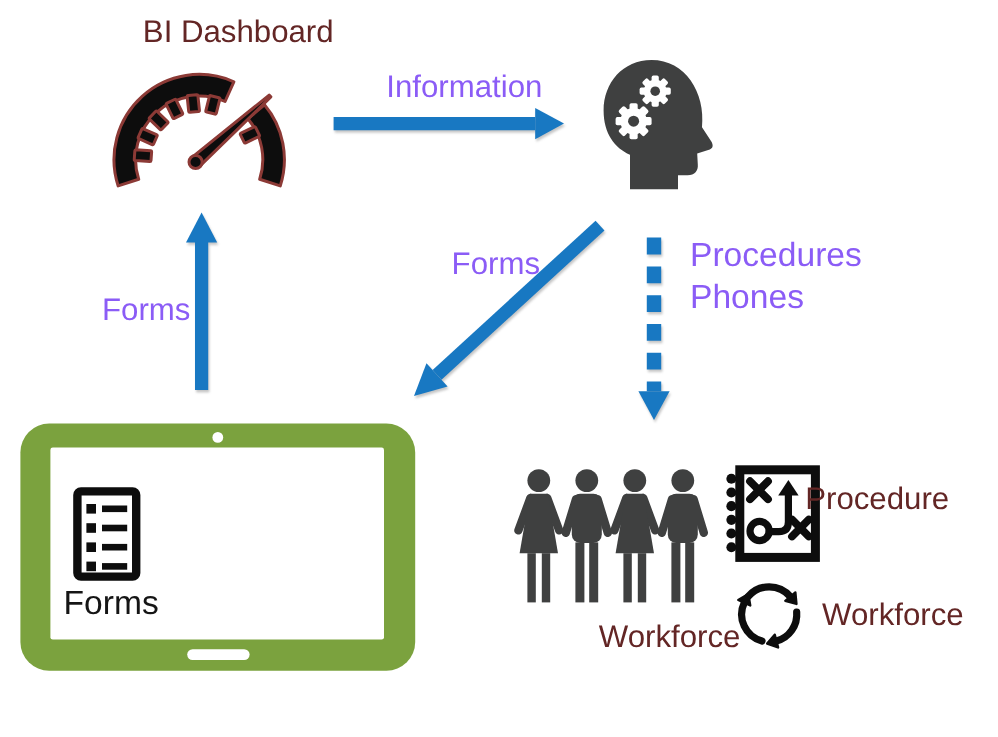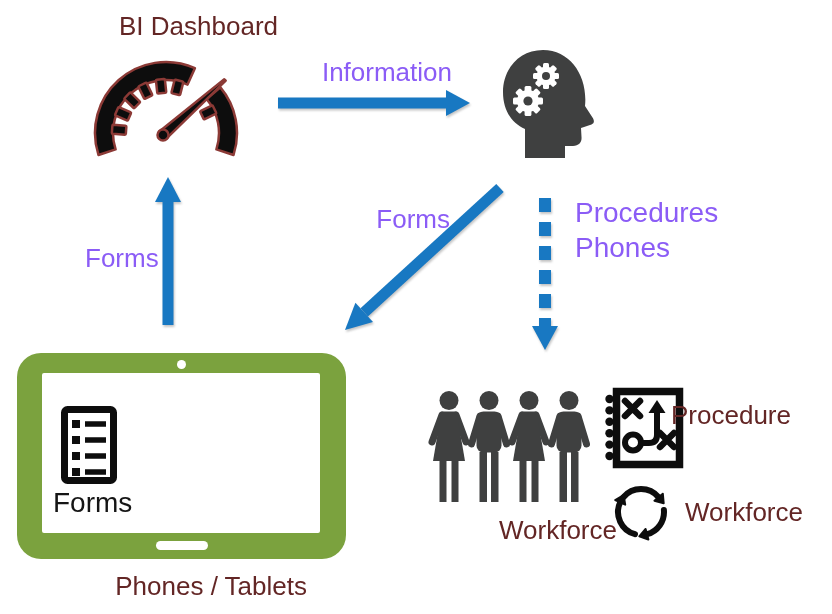--- a/index.html
+++ b/index.html
@@ -122,21 +122,20 @@
         <rect x="25" y="16.25" width="21" height="5.5"></rect>
       <rect x="12" y="31" width="8" height="8"></rect>
         <rect x="25" y="32.25" width="21" height="5.5"></rect>
       <rect x="12" y="47" width="8" height="8"></rect>
         <rect x="25" y="48.25" width="21" height="5.5"></rect>
       <rect x="12" y="63" width="8" height="8"></rect>
         <rect x="25" y="64.25" width="21" height="5.5"></rect>
     </g>
   </svg>
   <div class="abs forms-app-label" style="left:53px;top:487px;">Forms</div>
-  <div class="abs label maroon center" style="left:95px;top:572px;width:212px;">Phones / Tablets</div>
 
   <svg class="abs" style="left:427px;top:390px;" width="165" height="113" viewBox="0 0 165 113">
     <defs>
       <g id="wf-woman" fill="#3F4040">
         <circle cx="22" cy="10.5" r="9.5"></circle>
         <path d="M15,25 L5,52 M29,25 L39,52" stroke="#3F4040" stroke-width="7" stroke-linecap="round" fill="none"></path>
         <path d="M14.5,21.5 L29.5,21.5 L38,71 L6,71 Z"></path>
         <rect x="12.5" y="71" width="7" height="41"></rect>
         <rect x="24.5" y="71" width="7" height="41"></rect>
       </g>

